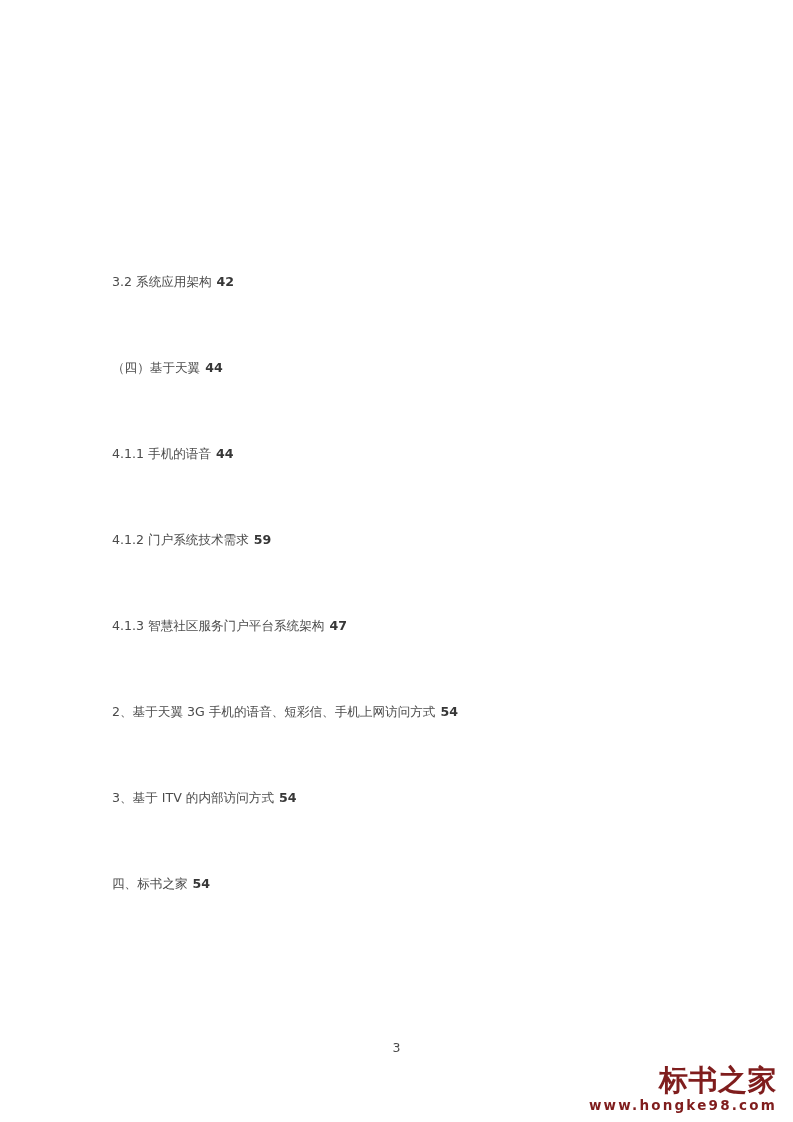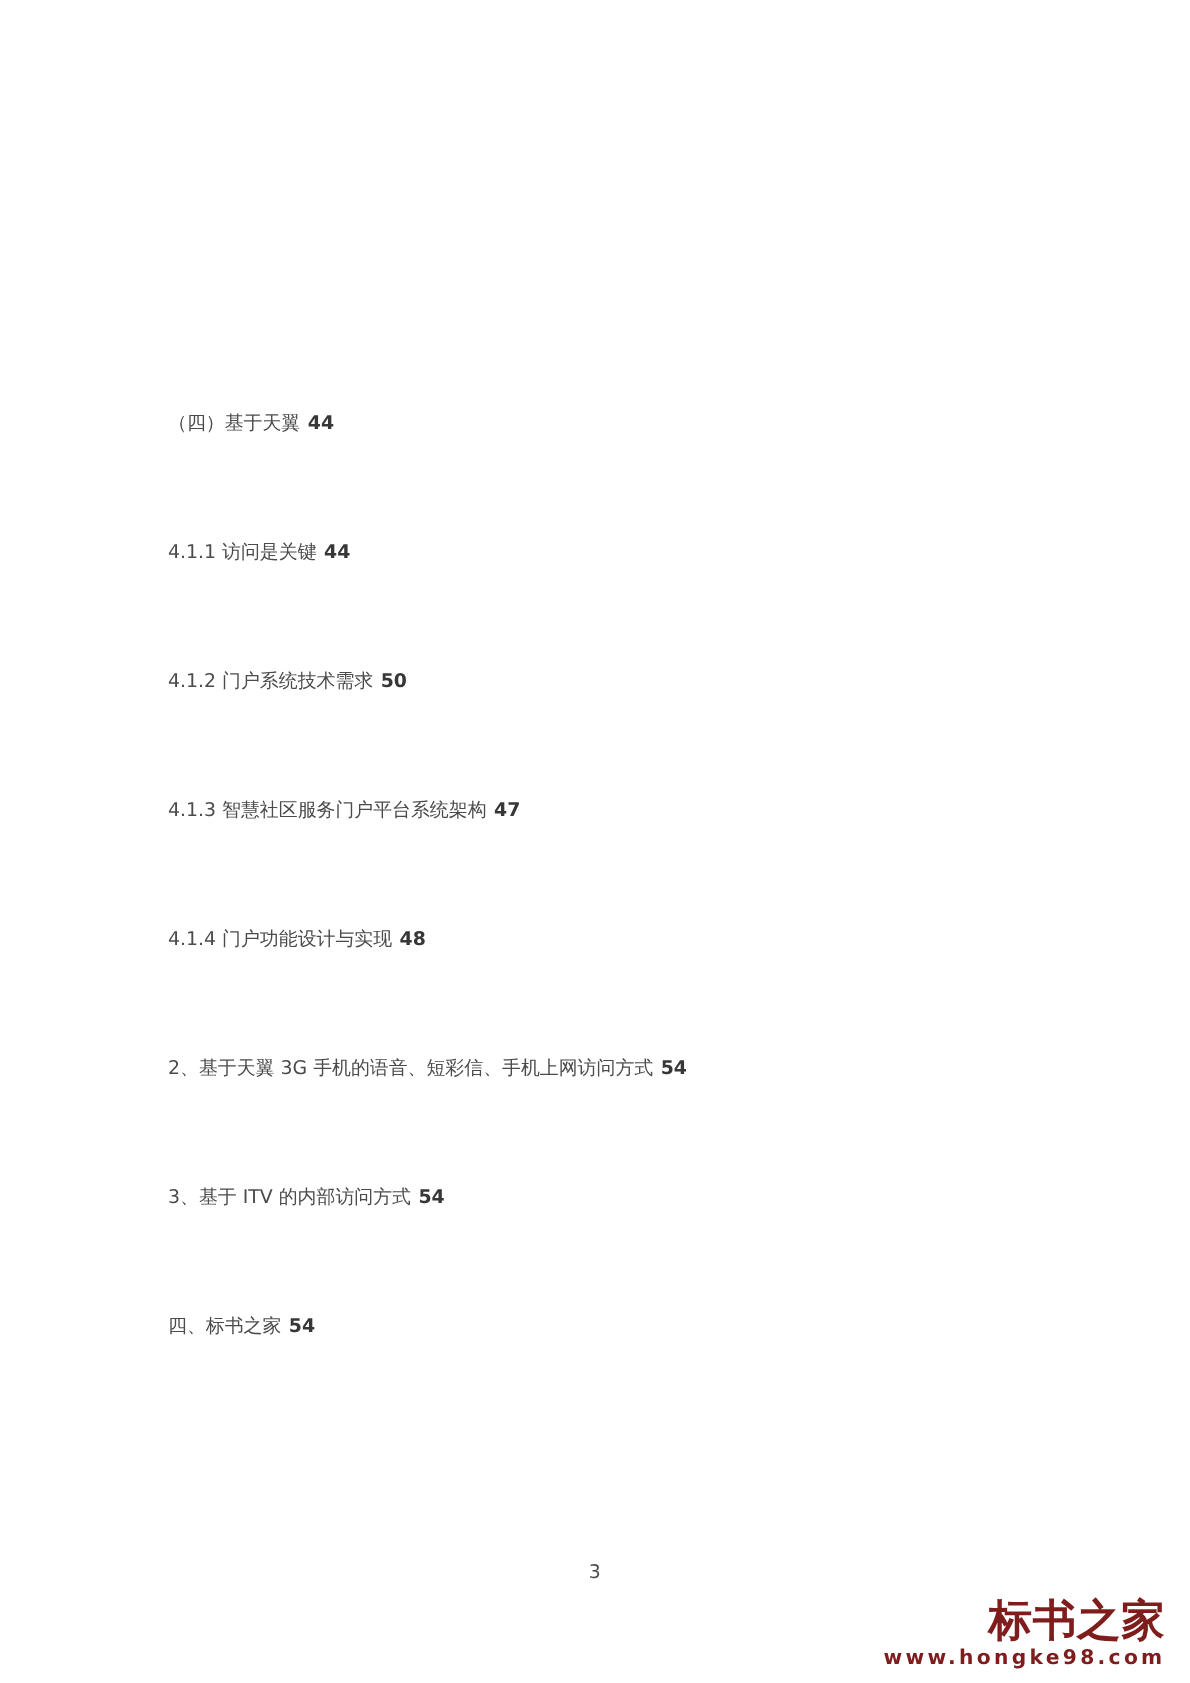--- a/index.html
+++ b/index.html
@@ -70,25 +70,25 @@
 </style>
 </head>
 <body>
 
 <div class="page">
 
   <div class="content">
 
     
     <div>
+      <div class="line"><span class="toc-text">3.2 系统应用架构</span><span class="toc-page">42</span></div>
       <div class="line"><span class="toc-text">（四）基于天翼</span><span class="toc-page">44</span></div>
-      <div class="line"><span class="toc-text">4.1.1 访问是关键</span><span class="toc-page">44</span></div>
-      <div class="line"><span class="toc-text">4.1.2 门户系统技术需求</span><span class="toc-page">50</span></div>
+      <div class="line"><span class="toc-text">4.1.1 手机的语音</span><span class="toc-page">44</span></div>
+      <div class="line"><span class="toc-text">4.1.2 门户系统技术需求</span><span class="toc-page">59</span></div>
       <div class="line"><span class="toc-text">4.1.3 智慧社区服务门户平台系统架构</span><span class="toc-page">47</span></div>
-      <div class="line"><span class="toc-text">4.1.4 门户功能设计与实现</span><span class="toc-page">48</span></div>
       <div class="line"><span class="toc-text">2、基于天翼 3G 手机的语音、短彩信、手机上网访问方式</span><span class="toc-page">54</span></div>
       <div class="line"><span class="toc-text">3、基于 ITV 的内部访问方式</span><span class="toc-page">54</span></div>
       <div class="line"><span class="toc-text">四、标书之家</span><span class="toc-page">54</span></div>
       
       
       
       
       
       
       

